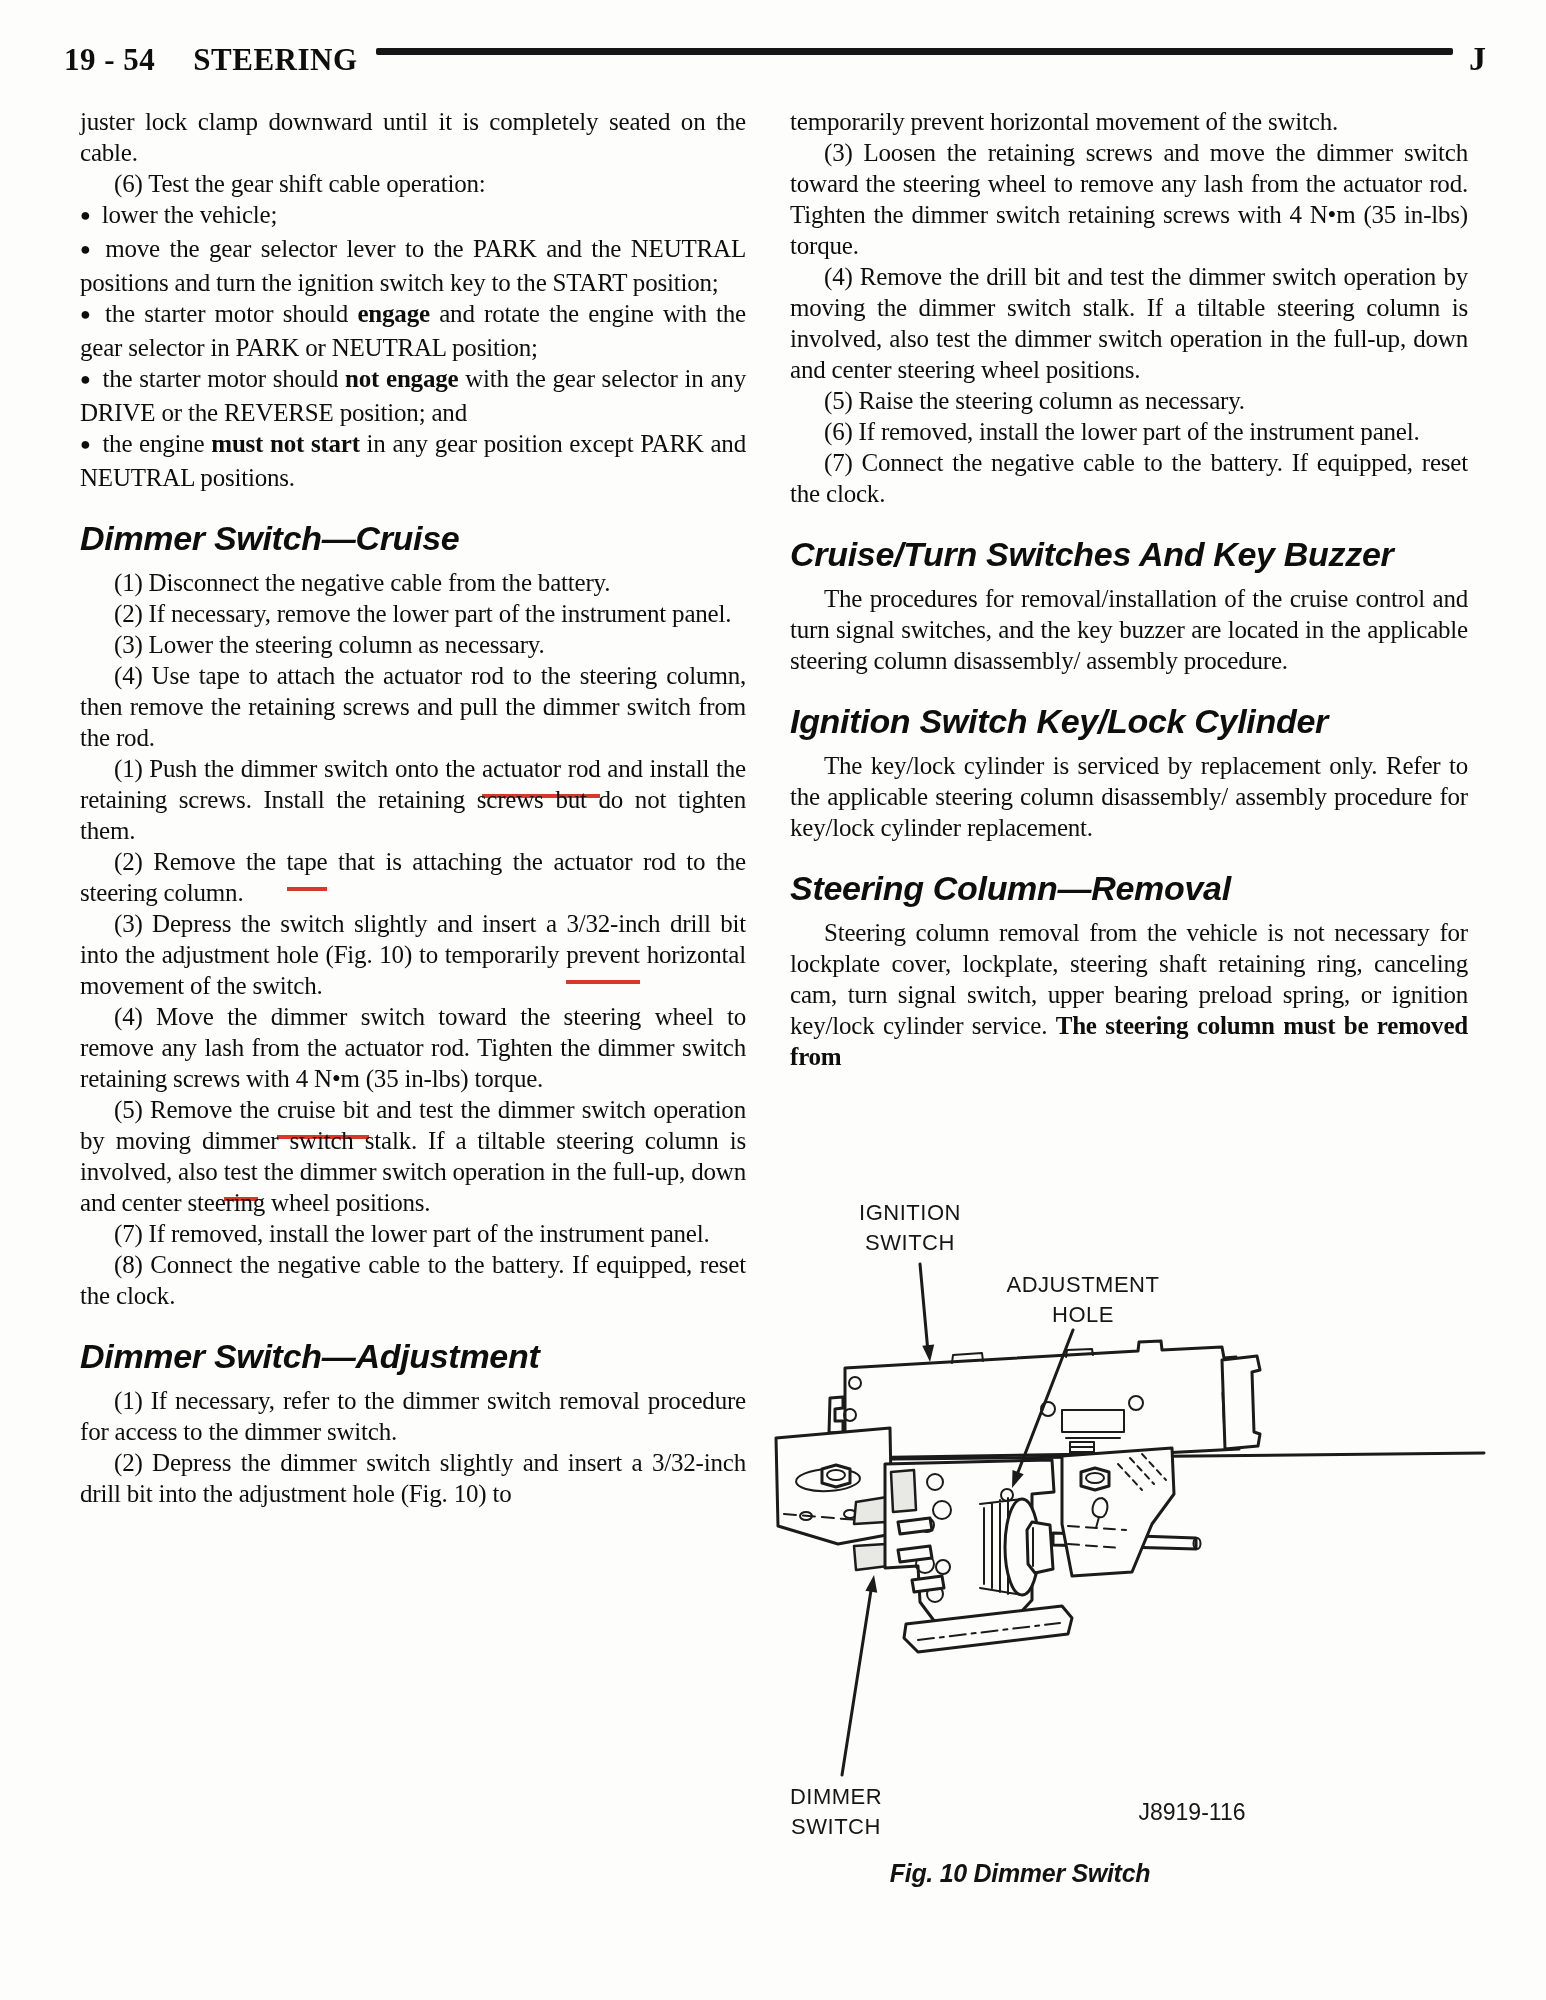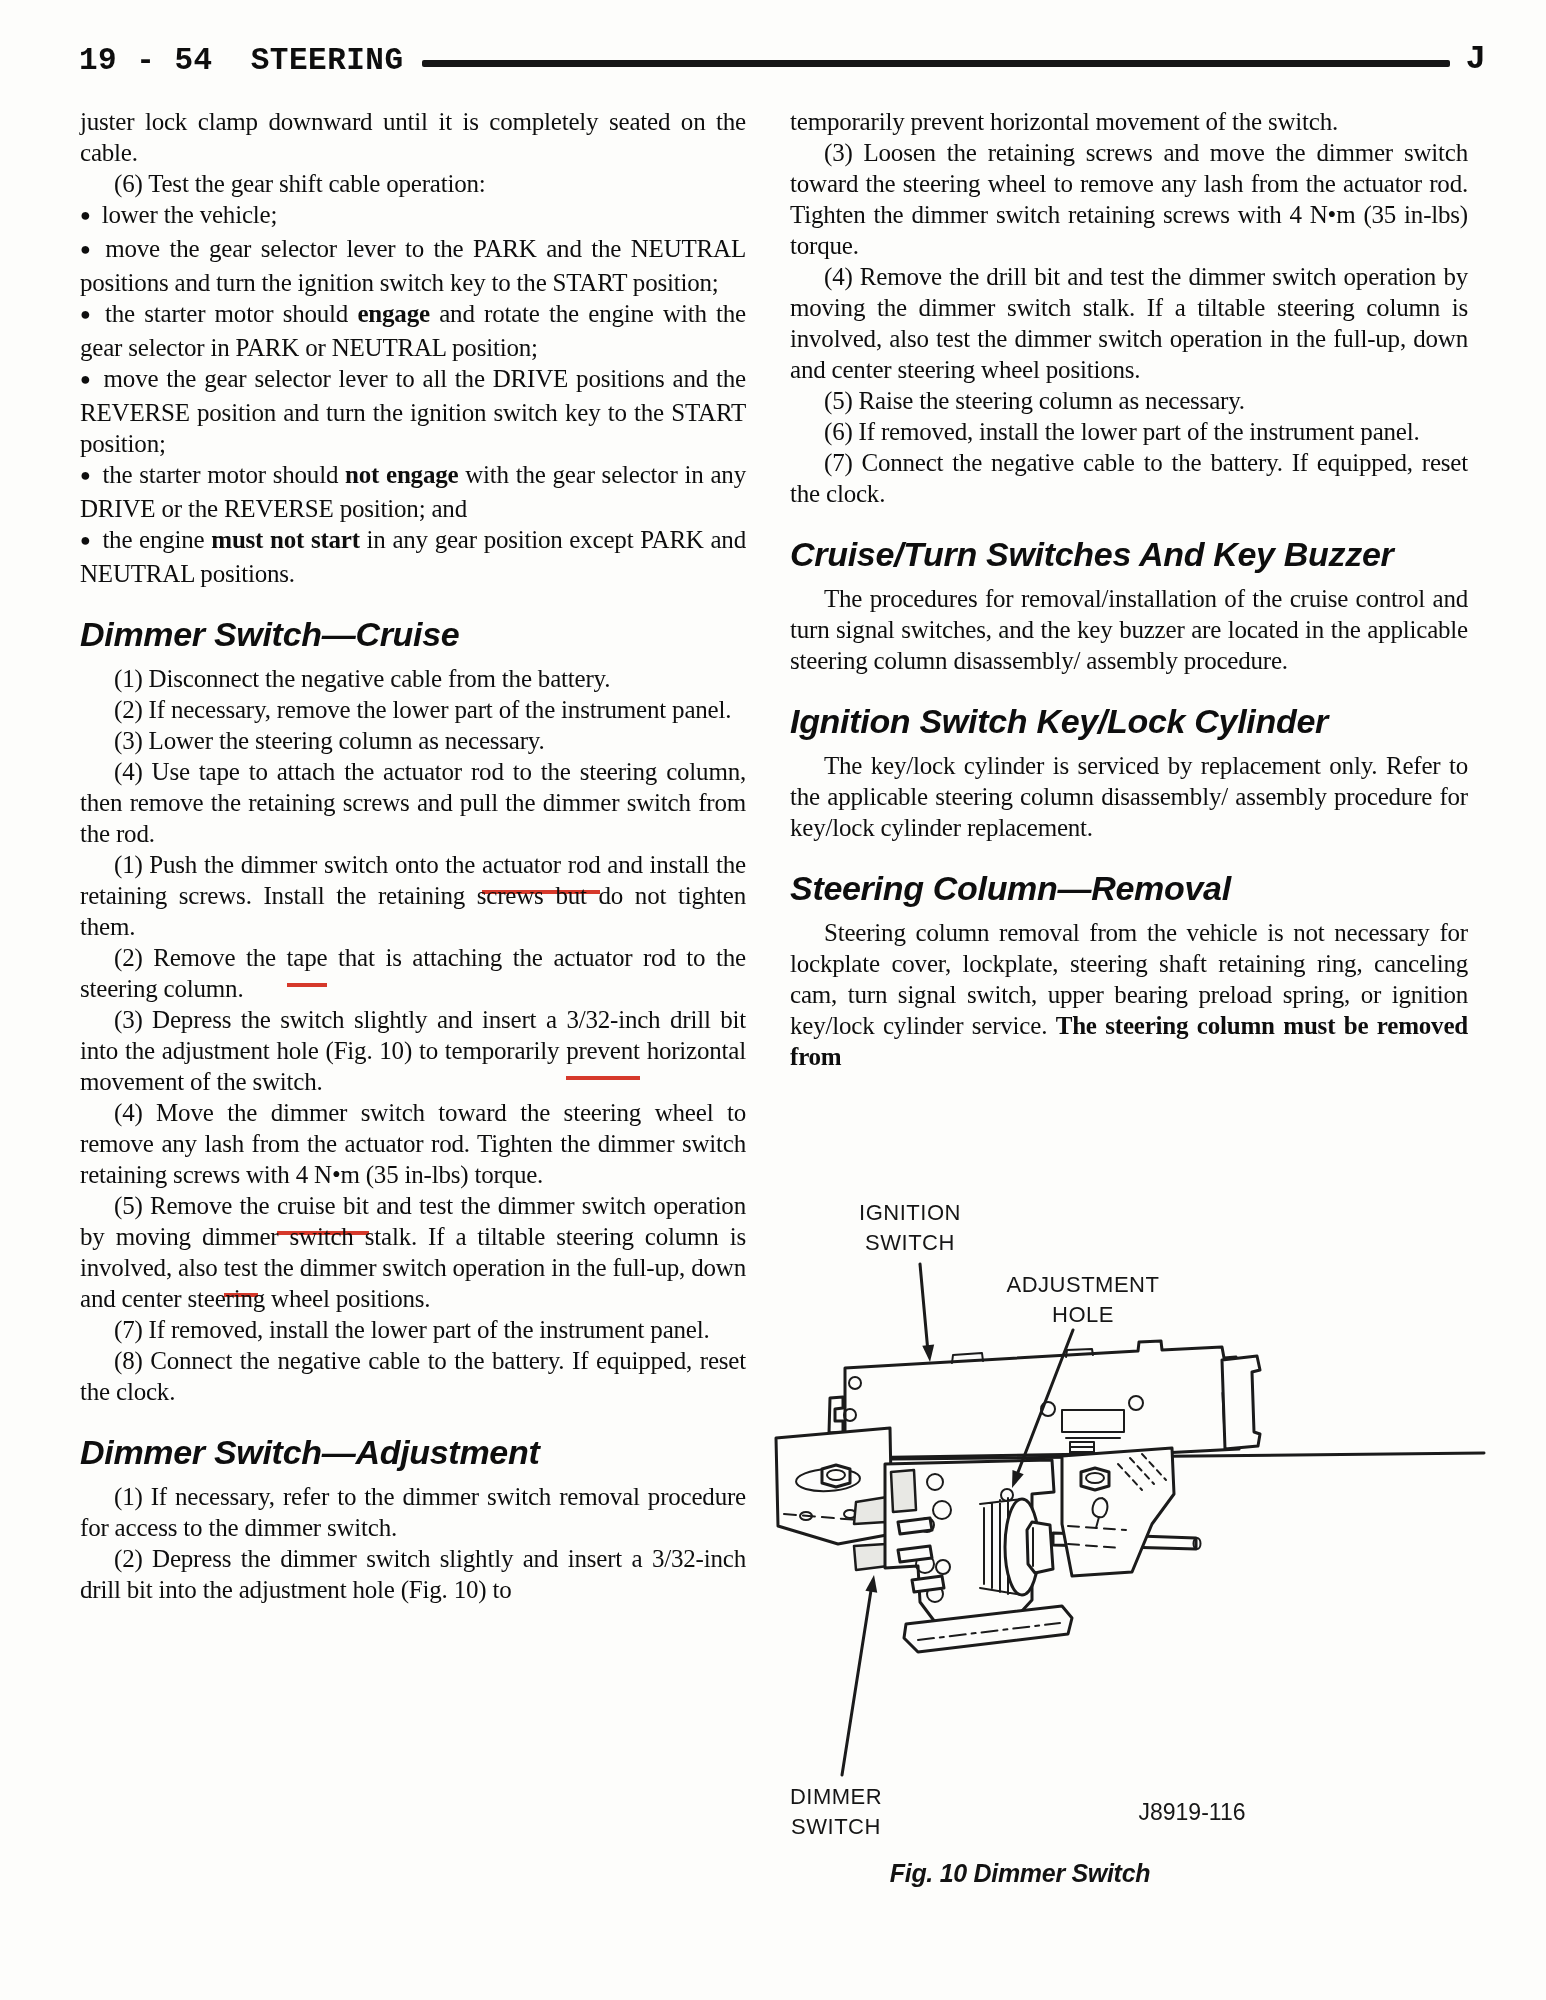--- a/index.html
+++ b/index.html
@@ -3,23 +3,23 @@
 <meta charset="utf-8">
 <style>
   html,body { margin:0; padding:0; background:#e9e7e2; }
   .page {
     position:relative; width:1546px; height:2000px; margin:0 auto;
     background:#fdfdfb; overflow:hidden; color:#0e0e0e;
     font-family:"Liberation Serif", serif;
   }
   
   .hdr {
-    position:absolute; left:79px; right:60px; top:42px;
-    display:flex; align-items:center;
-    font-family:Liberation Mono, monospace; font-weight:bold;
+    position:absolute; left:64px; right:60px; top:42px;
+    display:flex; 
+    font-family:Liberation Serif, serif; font-weight:bold;
   }
   .hdr .num   { font-size:31px; letter-spacing:0.5px; white-space:nowrap; }
   .hdr .title { font-size:31px; margin-left:38px; letter-spacing:0.5px; white-space:nowrap; }
   .hdr .rule  { flex:1; height:7px; background:#161616; margin:6px 16px 0 18px; border-radius:2px; }
   .hdr .letter{ font-size:34px; margin-top:-2px; }
   
   .col { position:absolute; top:106px; }
   .col-left  { left:80px;  width:666px; }
   .col-right { left:790px; width:678px; }
   p { margin:0; text-align:justify; font-size:25px; line-height:31px; letter-spacing:-0.2px; }
@@ -61,21 +61,20 @@
     <span class="letter">J</span>
   </div>
 
   <div class="col col-left">
     <p><span>juster lock clamp downward until it is completely seated on the cable.</span></p>
     <p class="ind"><span>(6) Test the gear shift cable operation:</span></p>
 
     <p><span class="dot">●</span><span>lower the vehicle;</span></p>
     <p><span class="dot">●</span><span>move the gear selector lever to the PARK and the NEUTRAL positions and turn the ignition switch key to the START position;</span></p>
     <p><span class="dot">●</span><span>the starter motor should </span><b>engage</b><span> and rotate the engine with the gear selector in PARK or NEUTRAL position;</span></p>
-    <p><span class="dot">●</span><span>move the gear selector lever to all the DRIVE positions and the REVERSE position and turn the ignition switch key to the START position;</span></p>
     <p><span class="dot">●</span><span>the starter motor should </span><b>not engage</b><span> with the gear selector in any DRIVE or the REVERSE position; and</span></p>
     <p><span class="dot">●</span><span>the engine </span><b>must not start</b><span> in any gear position except PARK and NEUTRAL positions.</span></p>
 
     <h3 class="sect">Dimmer Switch—Cruise</h3>
     <p class="ind"><span>(1) Disconnect the negative cable from the battery.</span></p>
     <p class="ind"><span>(2) If necessary, remove the lower part of the instrument panel.</span></p>
     <p class="ind"><span>(3) Lower the steering column as necessary.</span></p>
     <p class="ind"><span>(4) Use tape to attach the actuator rod to the steering column, then remove the retaining screws and pull the dimmer switch from the rod.</span></p>
 
     <p class="ind"><span>(1) Push the dimmer switch onto the </span><span class="rul">actuator rod</span><span> and install the retaining screws. Install the retaining screws but do not tighten them.</span></p>

